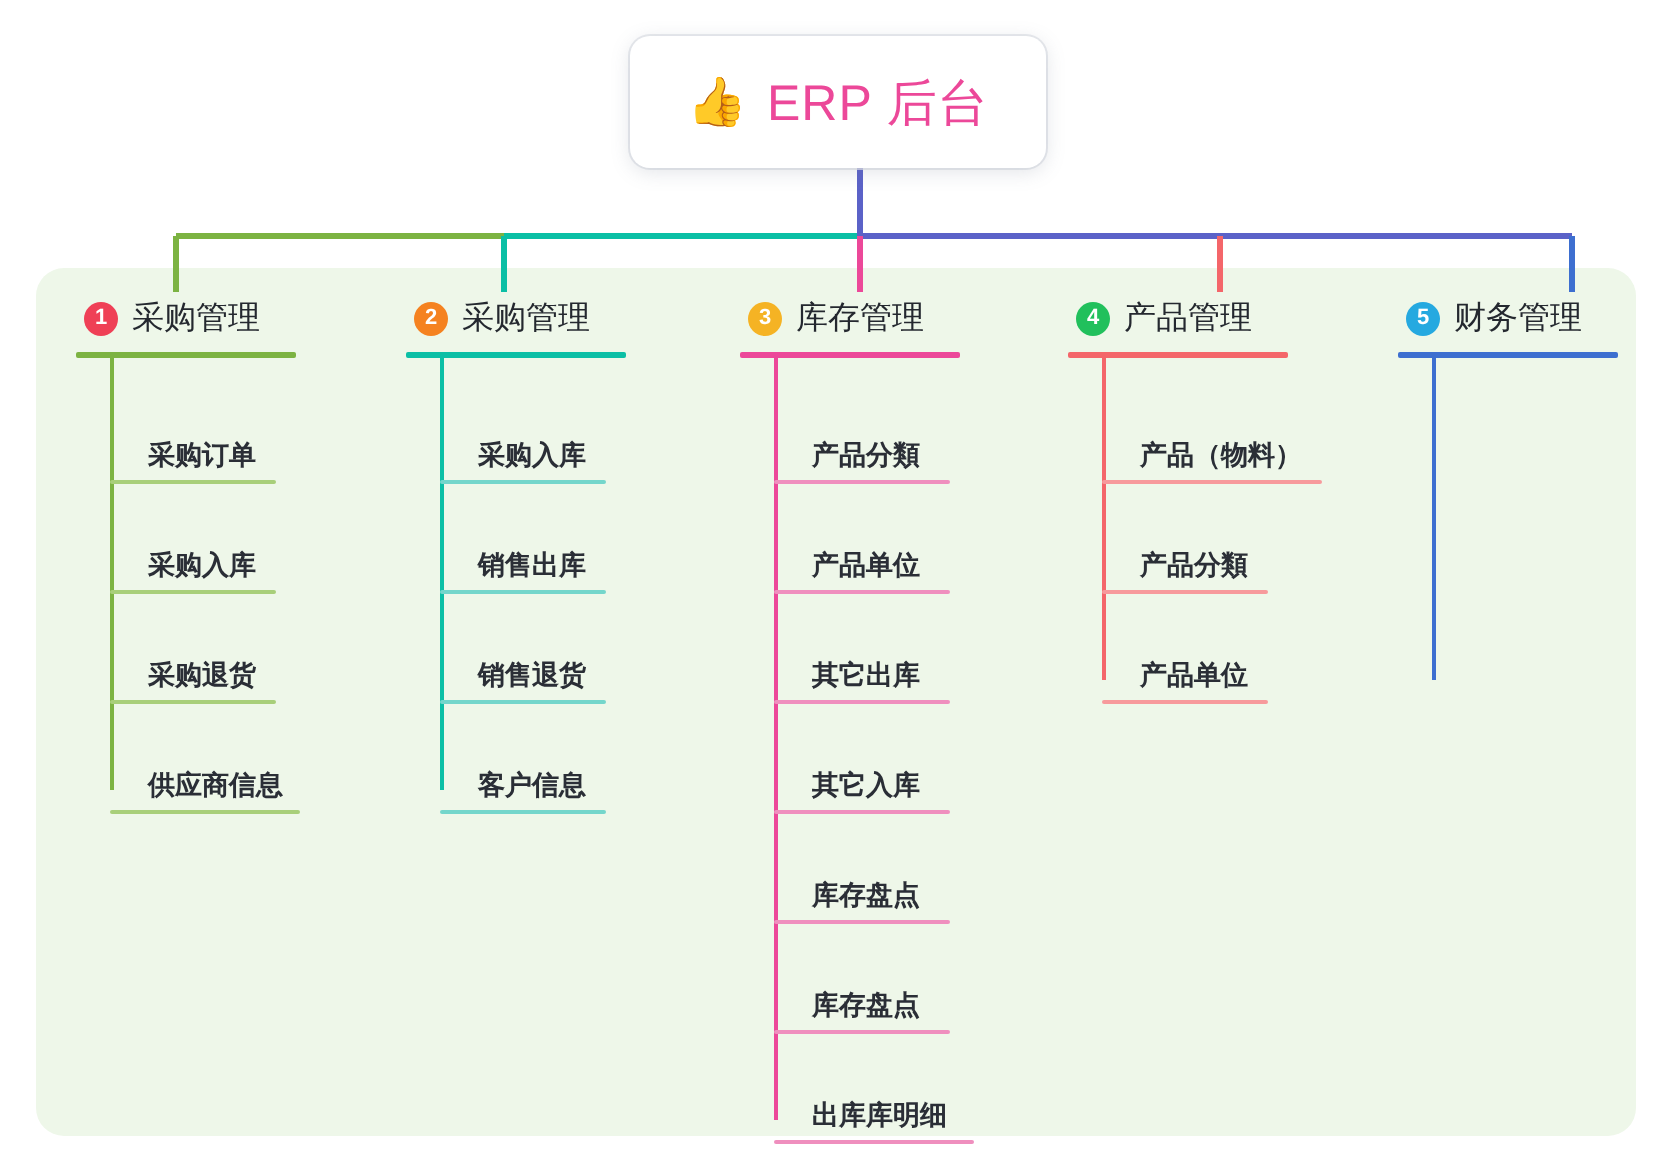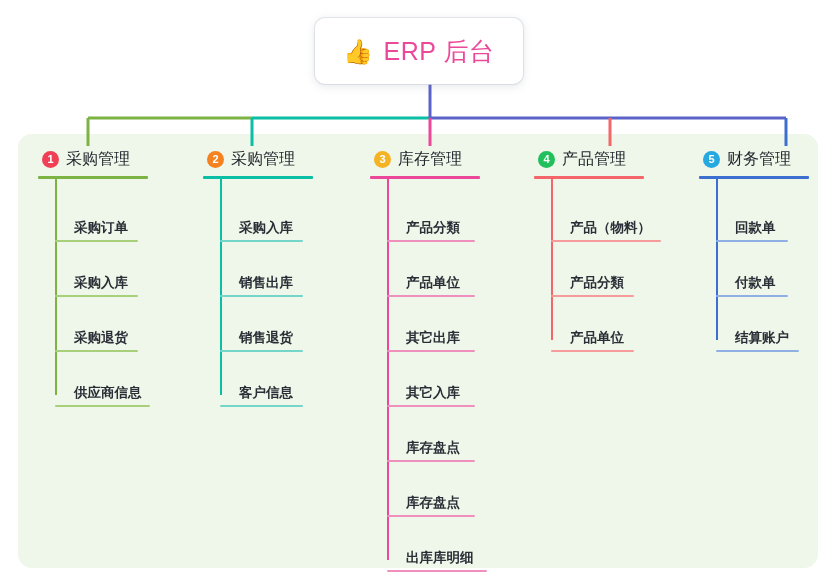--- a/index.html
+++ b/index.html
@@ -273,29 +273,15 @@
           </div>
         </div>
       </div>
       <div class="column" style="left: 699px;">
         <div class="col-header">
           <span class="badge" style="background: rgb(37, 169, 224);">5</span>
           <span class="col-title">财务管理</span>
         </div>
         <div class="header-rule" style="width: 110px; background: rgb(61, 111, 208);"></div>
         <div class="spine" style="background: rgb(61, 111, 208); height: 161px;"></div>
-        <div class="items">
-          <div class="item">
-            <span class="item-label">回款单</span>
-            <div class="item-rule" style="width: 72px; background: rgb(143, 176, 228);"></div>
-          </div>
-          <div class="item">
-            <span class="item-label">付款单</span>
-            <div class="item-rule" style="width: 72px; background: rgb(143, 176, 228);"></div>
-          </div>
-          <div class="item">
-            <span class="item-label">结算账户</span>
-            <div class="item-rule" style="width: 83px; background: rgb(143, 176, 228);"></div>
-          </div>
-        </div>
       </div>
     </div>
 </div>
 
 </body></html>

